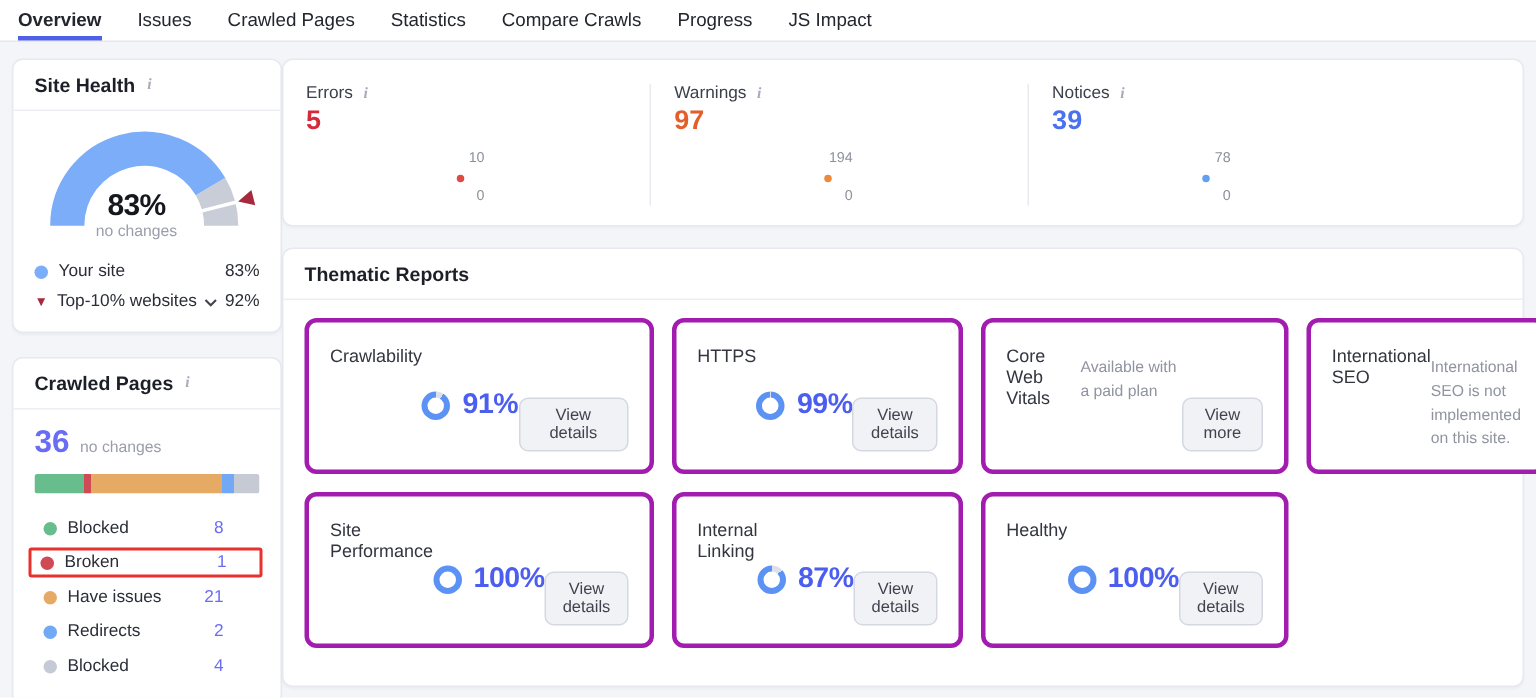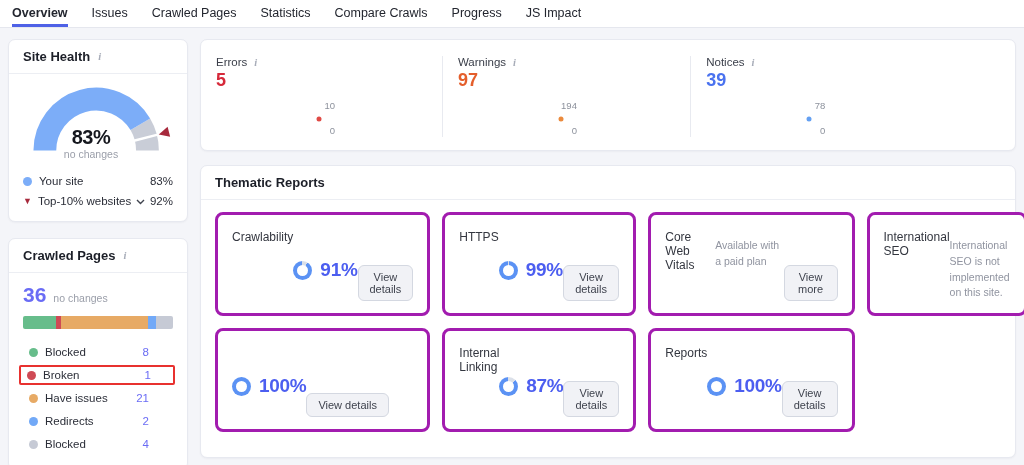--- a/index.html
+++ b/index.html
@@ -5,21 +5,21 @@
   * { margin:0; padding:0; box-sizing:border-box; }
   html,body { width:1024px; height:465px; }
   body { font-family:"Liberation Sans", sans-serif; background:#f4f5f9; color:#23262f; overflow:hidden; }
 
   
   .topnav { height:28px; background:#fff; border-bottom:1px solid #e5e7ee; display:flex; align-items:stretch; gap:24px; padding:0 4px 0 12px; }
   .tab { display:flex; align-items:center; font-size:12.5px; font-weight:500; color:#23262f; cursor:pointer; border-bottom:3px solid transparent; padding-top:2px; }
   .tab.active { border-bottom-color:#4e61e6; font-weight:700; }
 
   
-  .content { display:flex; gap:12px; padding:11px 8px 7px 8px; height:437px; }
+  .content { display:flex; gap:0; padding:11px 8px 7px 8px; height:437px; }
   .sidebar { width:180px; display:flex; flex-direction:column; gap:16px; flex:none; }
   .main { flex:1; display:flex; flex-direction:column; gap:14px; min-width:0; }
 
   .card { background:#fff; border:1px solid #e7e9f0; border-radius:7px; box-shadow:0 1px 2px rgba(26,32,56,0.04); }
   .card-header { display:flex; align-items:center; gap:6px; padding:9px 14px; border-bottom:1px solid #eceef3; }
   .card-title { font-size:13px; font-weight:700; color:#1c1f28; }
   .info { font-family:"Liberation Serif", serif; font-style:italic; font-weight:700; font-size:10.5px; color:#a7acb8; cursor:pointer; padding:0 2px; }
 
   
   .sh-body { padding:6px 14px 10px; }
@@ -264,38 +264,39 @@
             <p class="t-desc">Available with a paid plan</p>
             <button class="btn">View more</button>
           </article>
 
           <article class="t-card">
             <div class="t-title">International SEO</div>
             <p class="t-desc">International SEO is not implemented on this site.</p>
           </article>
 
           <article class="t-card">
+            <div class="t-title">Site Performance</div>
             <div class="t-score">
               <span class="donut" style="background: conic-gradient(rgb(219, 224, 233) 0deg, rgb(219, 224, 233) 0%, rgb(91, 146, 244) 0%, rgb(91, 146, 244) 100%);"></span>
               <span class="pct" style="color: rgb(76, 94, 240);">100%</span>
             </div>
             <button class="btn">View details</button>
           </article>
 
           <article class="t-card">
             <div class="t-title">Internal Linking</div>
             <div class="t-score">
               <span class="donut" style="background: conic-gradient(rgb(219, 224, 233) 0deg, rgb(219, 224, 233) 13%, rgb(91, 146, 244) 13%, rgb(91, 146, 244) 100%);"></span>
               <span class="pct" style="color: rgb(76, 94, 240);">87%</span>
             </div>
             <button class="btn">View details</button>
           </article>
 
           <article class="t-card">
-            <div class="t-title">Reports</div>
+            <div class="t-title">Healthy</div>
             <div class="t-score">
               <span class="donut" style="background: conic-gradient(rgb(219, 224, 233) 0deg, rgb(219, 224, 233) 0%, rgb(91, 146, 244) 0%, rgb(91, 146, 244) 100%);"></span>
               <span class="pct" style="color: rgb(76, 94, 240);">100%</span>
             </div>
             <button class="btn">View details</button>
           </article>
 
         </div>
       </section>
     </main>

